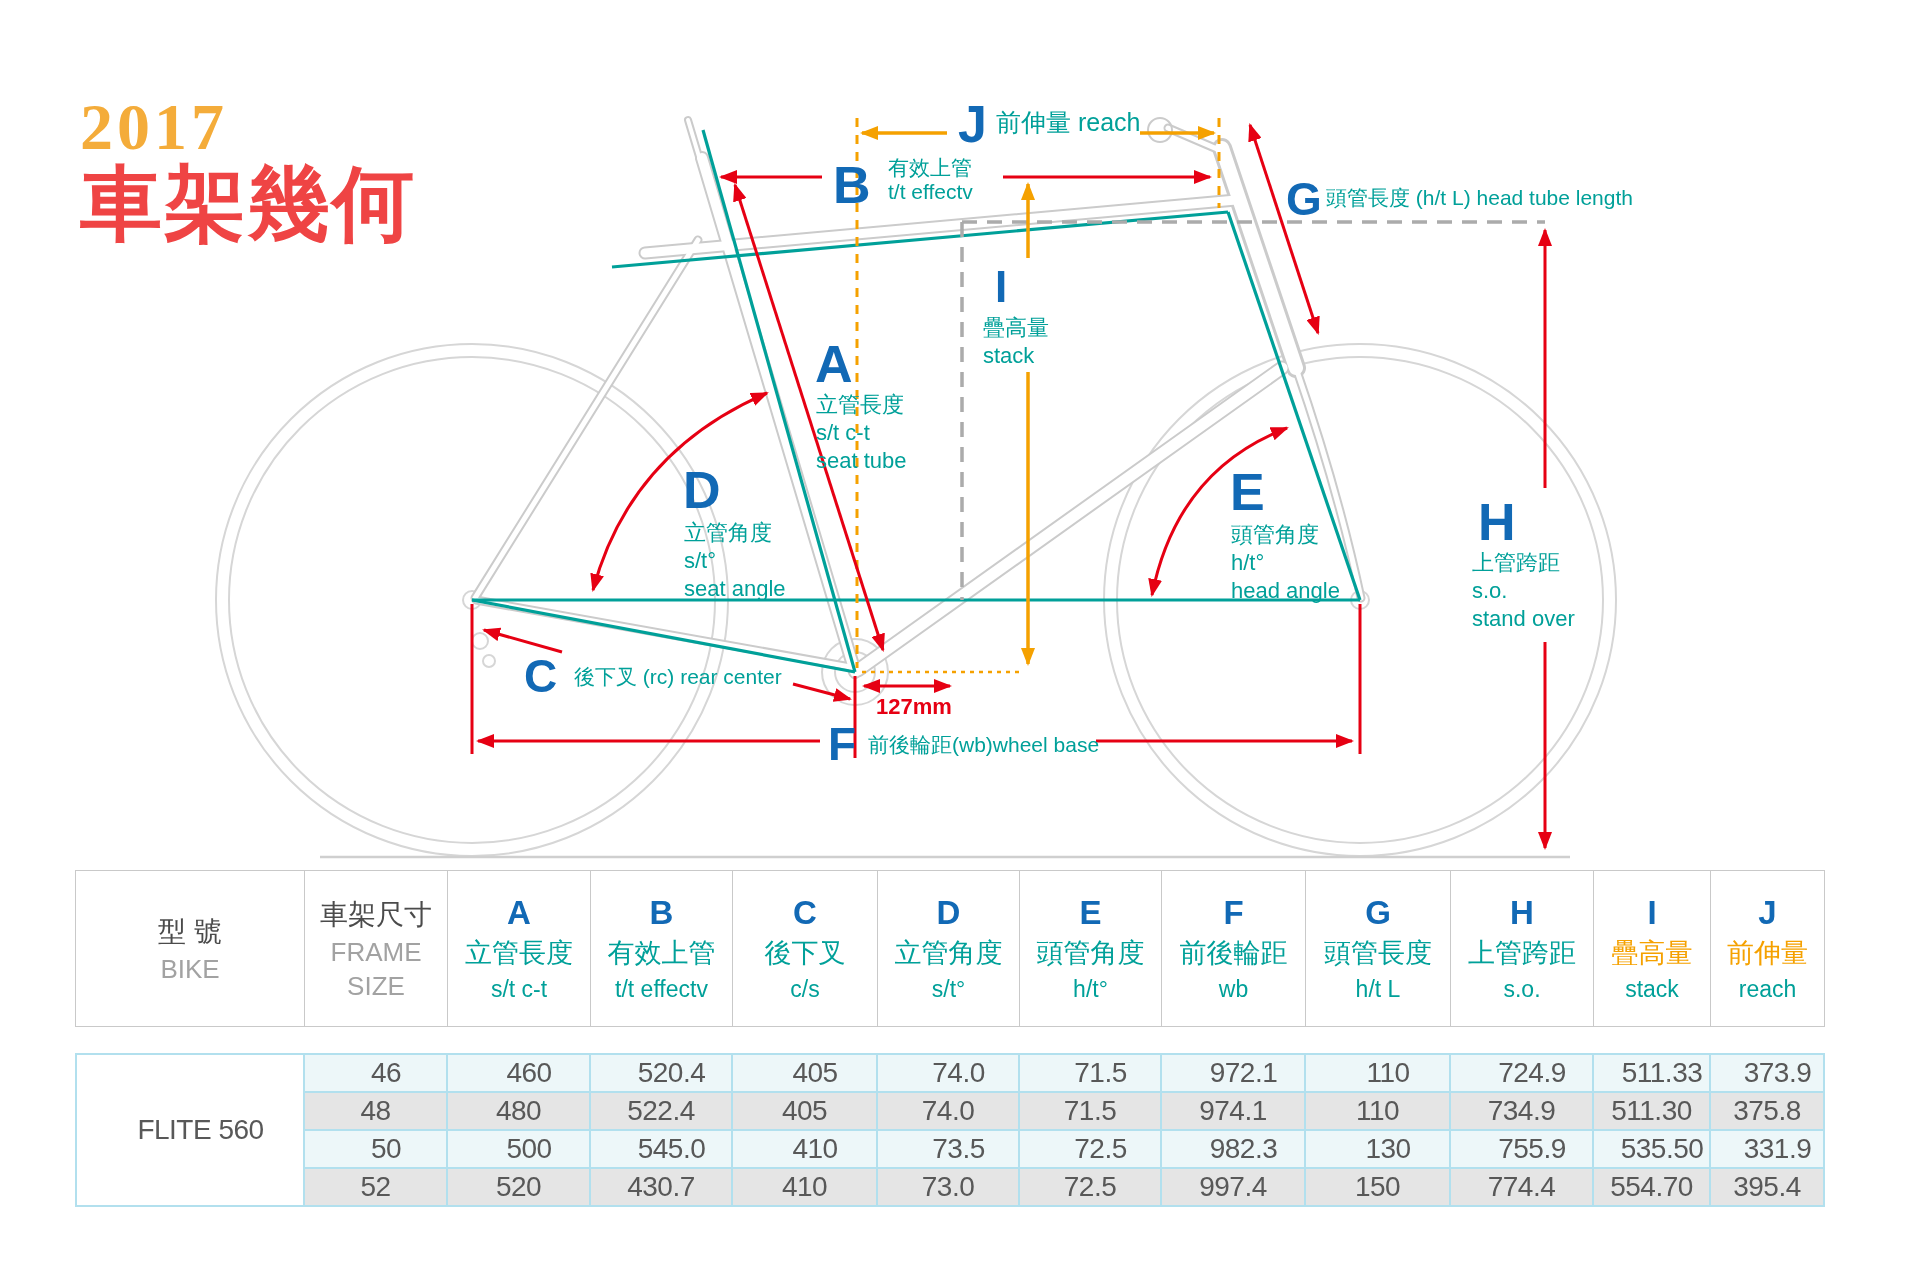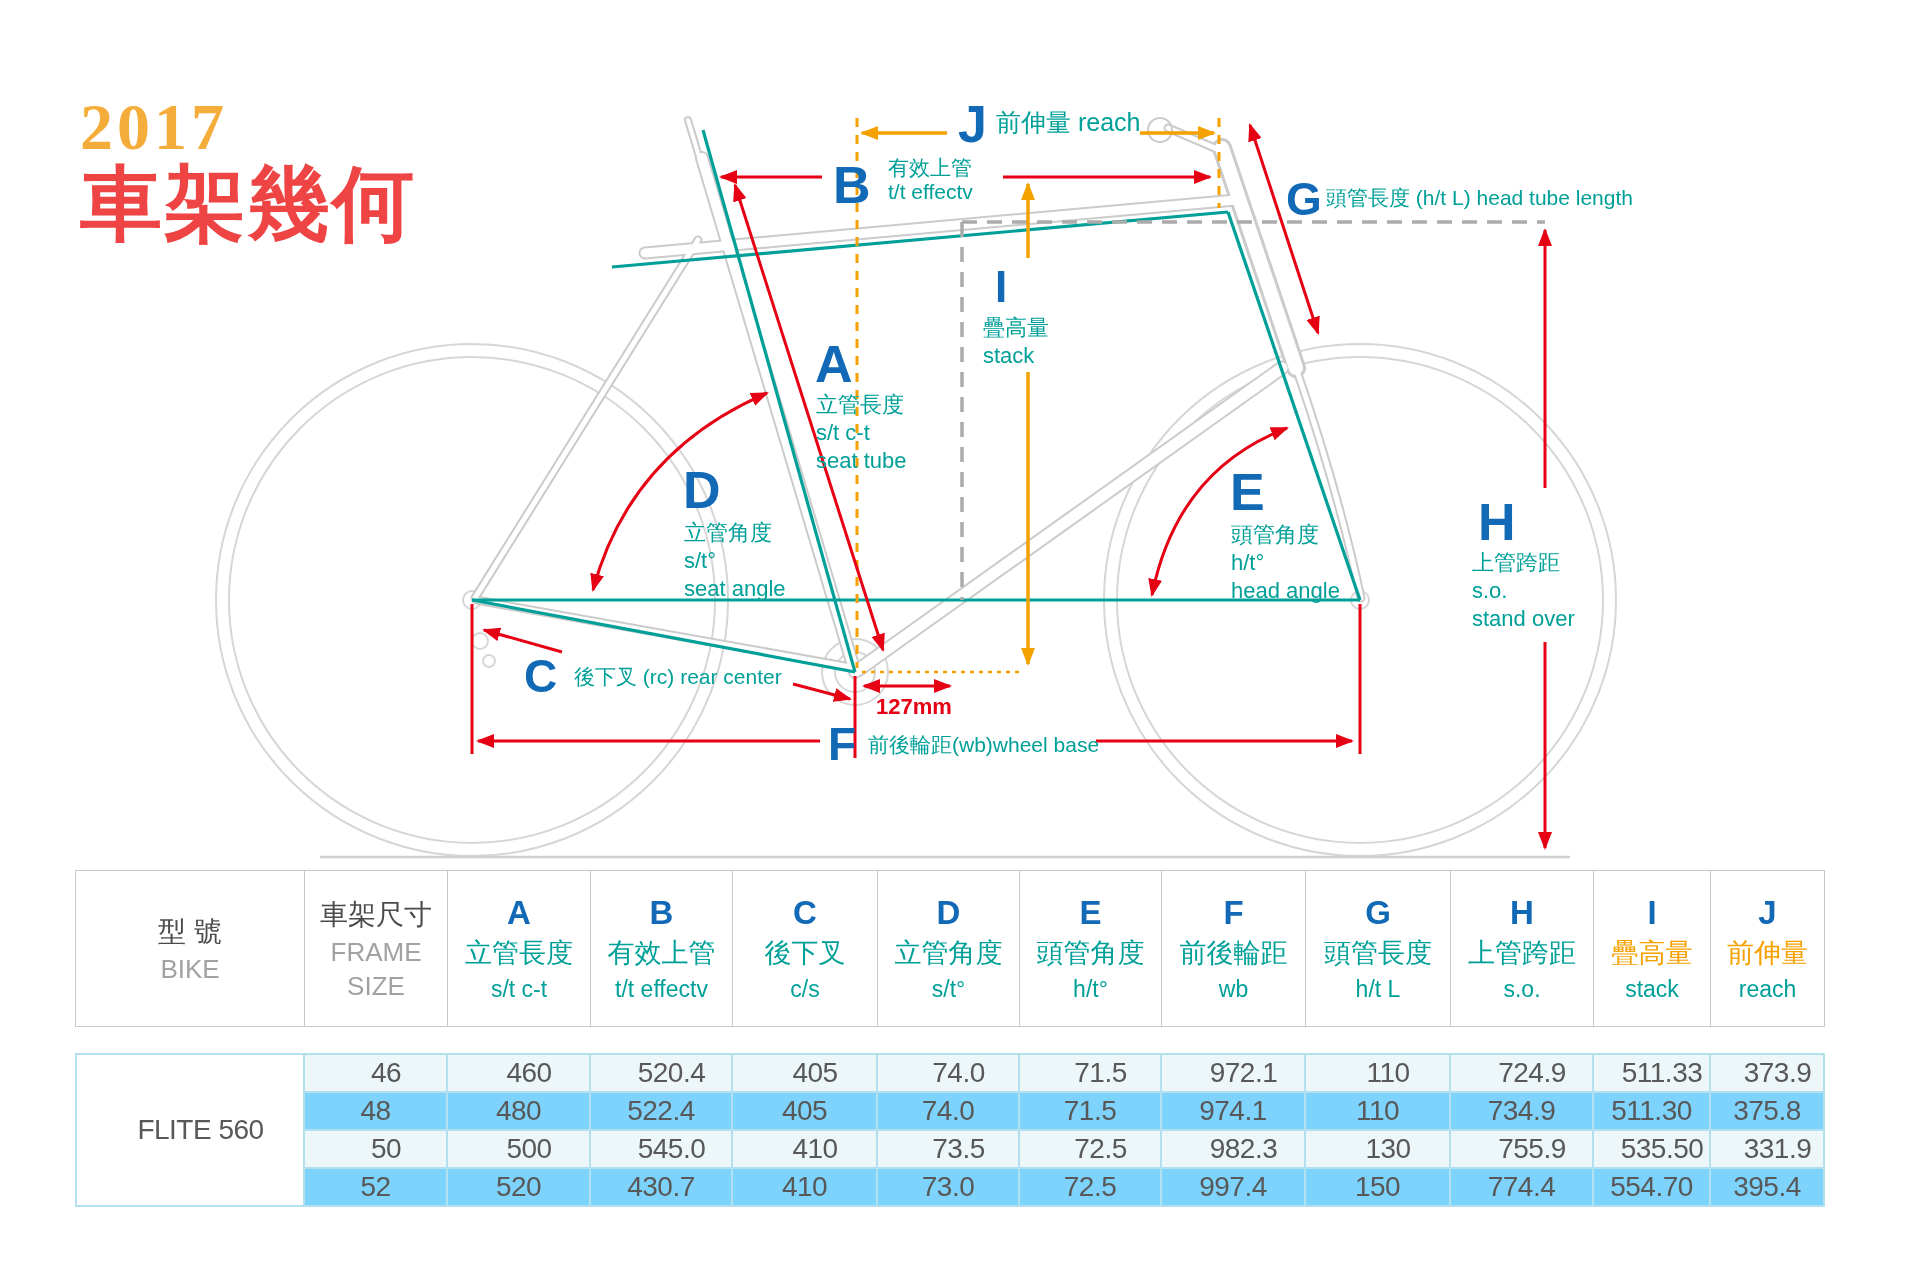--- a/index.html
+++ b/index.html
@@ -22,21 +22,21 @@
   .hzh{font-size:27px;color:#00A099;line-height:38px;}
   .hzh.accent{color:#F5A100;}
   .hsub{font-size:23px;color:#00A099;line-height:34px;}
   .bike-zh{font-size:28px;color:#4b4b4b;line-height:40px;}
   .bike-en{font-size:26px;color:#a2a2a2;line-height:34px;}
 
   
   .gbody{position:absolute;left:75px;top:1053px;}
   table.geo{border-collapse:collapse;table-layout:fixed;}
   table.geo td{border:2px solid #b2e0ee;text-align:center;font-size:28px;color:#585858;
-               letter-spacing:-0.5px;padding:0;height:36px;background:#7dd3fc;}
+               letter-spacing:-0.5px;padding:0;height:36px;background:#e5e5e5;}
   tr.tint td{background:#edf7f9;padding-left:21px;}
   td.bike{background:#fff !important;color:#1269B5;font-weight:normal;font-size:31px;letter-spacing:0;}
 </style>
 </head>
 <body>
 
 <div class="page">
 
 
   <div class="title">

